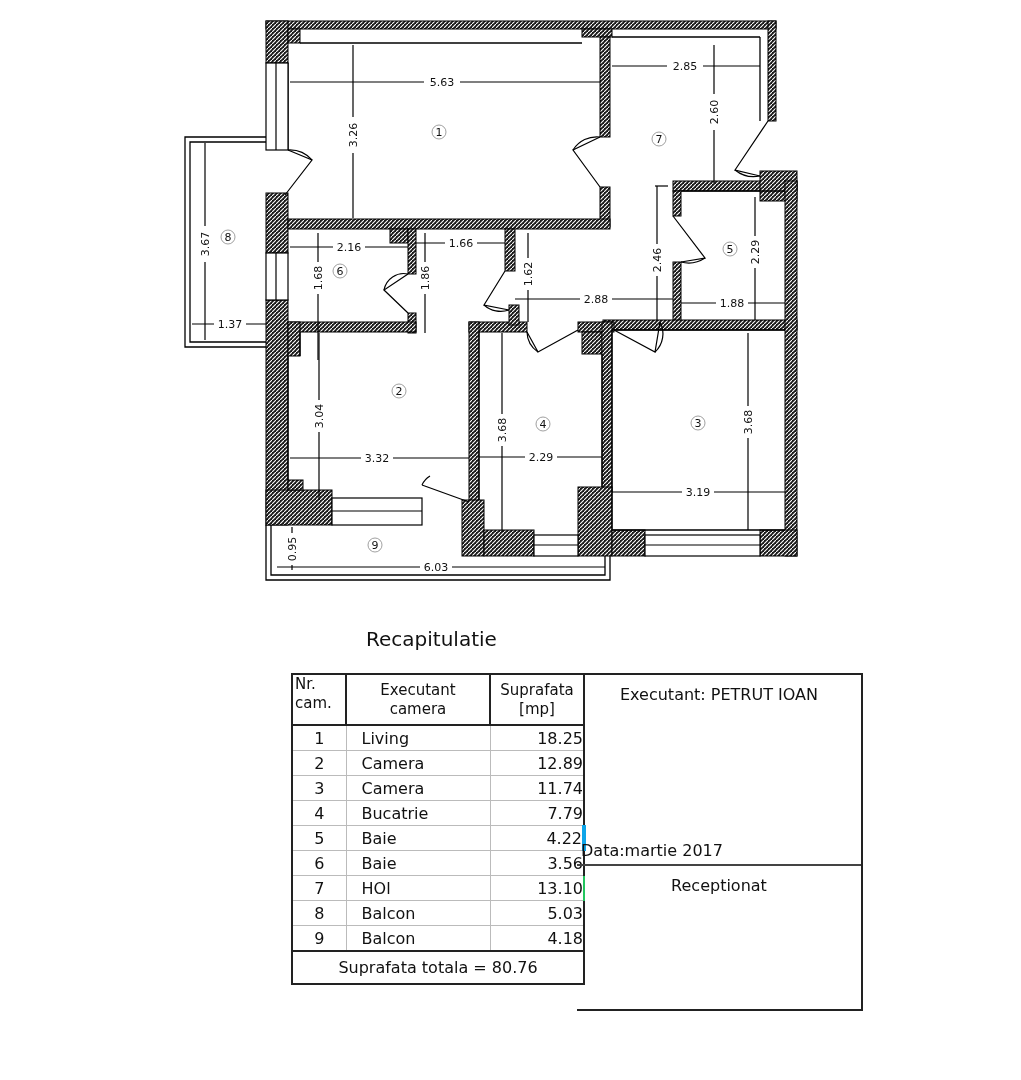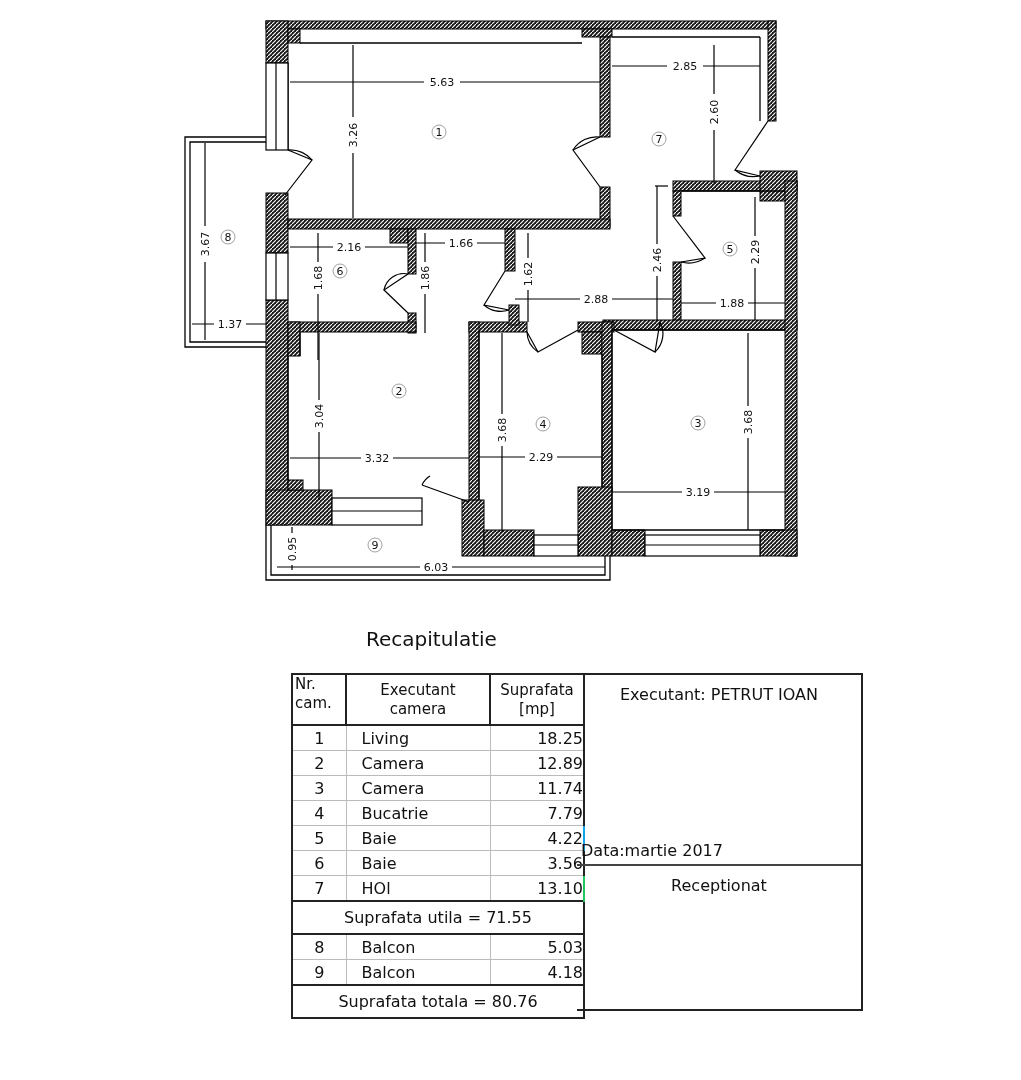--- a/index.html
+++ b/index.html
@@ -259,34 +259,31 @@
         <td class="c-area" style="border-right:2px solid #222">11.74</td>
       </tr>
   <tr>
         <td class="c-nr" style="border-left:2px solid #222">4</td>
         <td class="c-name">Bucatrie</td>
         <td class="c-area" style="border-right:2px solid #222">7.79</td>
       </tr>
   <tr>
         <td class="c-nr" style="border-left:2px solid #222">5</td>
         <td class="c-name">Baie</td>
-        <td class="c-area" style="border-right:2px solid #0ea5e9">4.22</td>
+        <td class="c-area" style="border-right:4px solid #0ea5e9">4.22</td>
       </tr>
   <tr>
         <td class="c-nr" style="border-left:2px solid #222">6</td>
         <td class="c-name">Baie</td>
         <td class="c-area" style="border-right:2px solid #222">3.56</td>
       </tr>
   <tr>
         <td class="c-nr" style="border-left:2px solid #222">7</td>
         <td class="c-name">HOl</td>
         <td class="c-area" style="border-right:2px solid #22c55e">13.10</td>
-      </tr>
-  <tr>
-        <td colspan="3" class="sum outer">Suprafata utila = 71.55</td>
       </tr>
   <tr>
         <td class="c-nr" style="border-left:2px solid #222">8</td>
         <td class="c-name">Balcon</td>
         <td class="c-area" style="border-right:2px solid #222">5.03</td>
       </tr>
   <tr>
         <td class="c-nr" style="border-left:2px solid #222">9</td>
         <td class="c-name">Balcon</td>
         <td class="c-area" style="border-right:2px solid #222">4.18</td>

